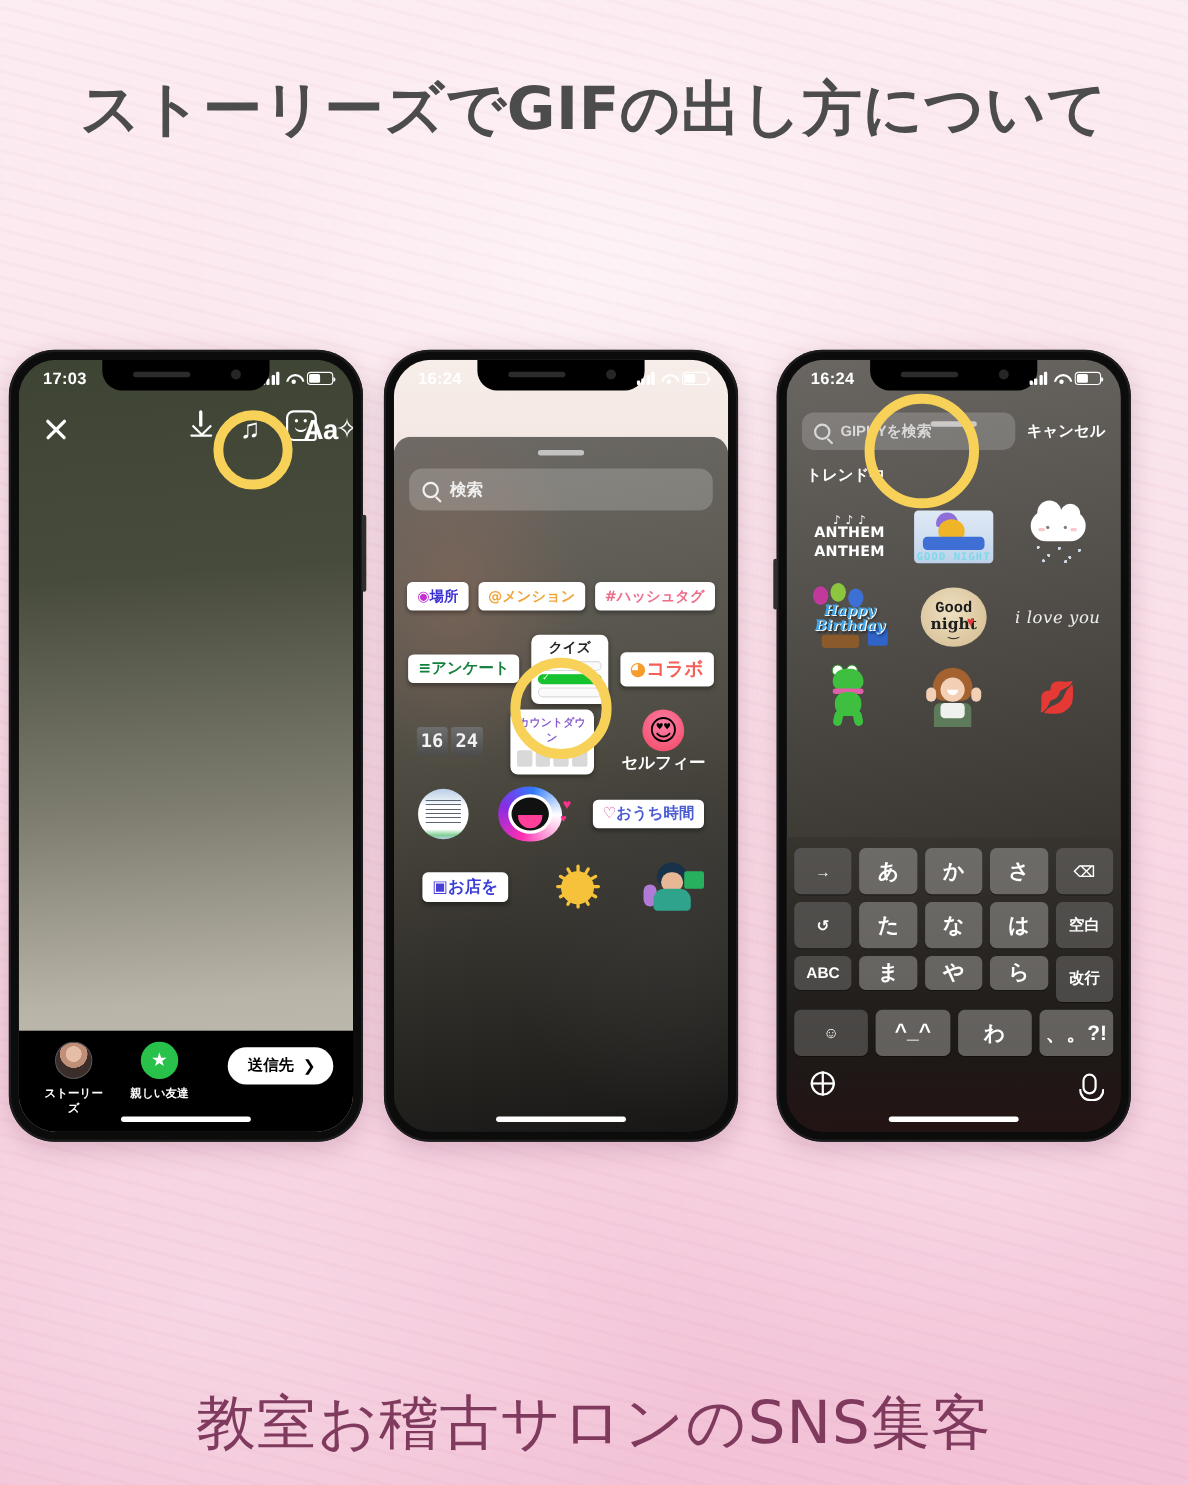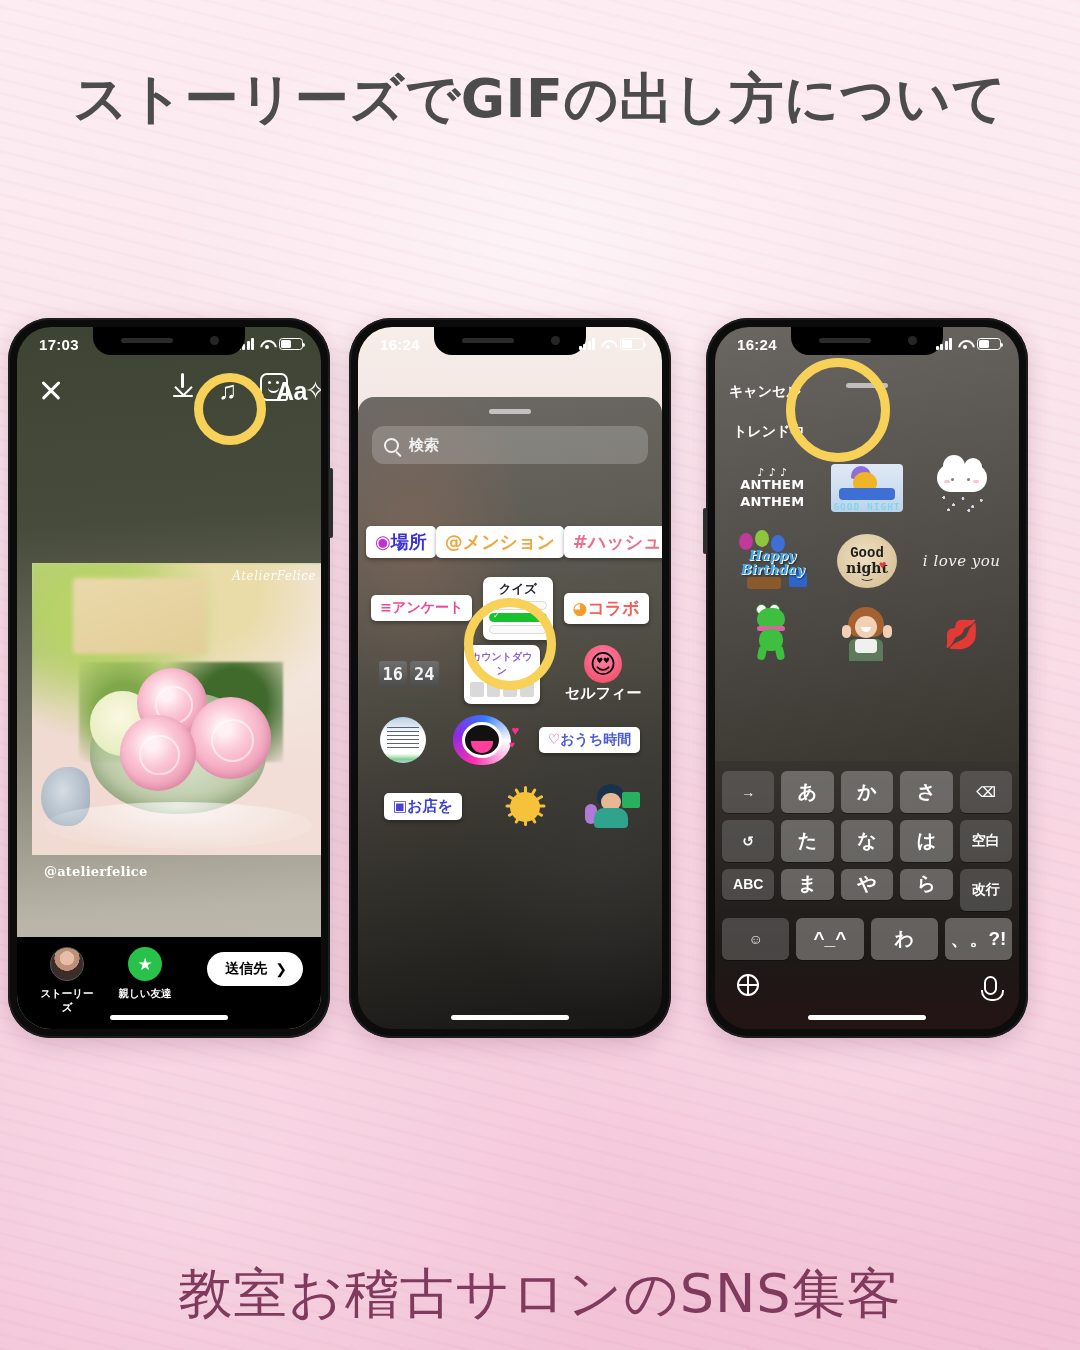--- a/index.html
+++ b/index.html
@@ -168,28 +168,28 @@
       radial-gradient(ellipse 70% 40% at 82% 70%, rgba(60,60,60,.5), rgba(0,0,0,0) 70%),
       linear-gradient(170deg,#6d6a66 0%,#5f5d55 22%,#4e4b42 45%,#34322c 70%,#171615 100%); }
   .grabber { width: 42px; height: 5px; background: rgba(255,255,255,.6); border-radius: 3px; margin: 12px auto 0; }
   .searchbar { margin: 12px 14px 0; height: 38px; border-radius: 12px; background: rgba(255,255,255,.20);
     display: flex; align-items: center; gap: 10px; padding: 0 12px; color: #f0f0f0; font-size: 15px; font-weight: 600; }
   .mag { width: 15px; height: 15px; border: 2px solid currentColor; border-radius: 50%; position: relative; flex: none; }
   .mag::after { content:""; position:absolute; right:-5px; bottom:-4px; width:7px; height:2px; background: currentColor; transform: rotate(45deg); border-radius:2px;}
 
   .stkgrid { position: absolute; left: 0; right: 0; top: 112px; bottom: 0; }
   .stkrow { display: flex; justify-content: space-around; align-items: center; height: 66px; padding: 0 8px; }
-  .chip { background: #fff; border-radius: 5px; padding: 4px 9px; font-size: 18px; font-weight: 800;
+  .chip { background: #fff; border-radius: 5px; padding: 4px 9px; font-size: 13px; font-weight: 800;
     font-family: "DejaVu Sans", sans-serif; box-shadow: 0 2px 4px rgba(0,0,0,.35); white-space: nowrap; }
   .chip.place { color: #3b2fd6; }
   .chip.mention { color: #f0a63c; }
   .chip.hash { color: #ee6d8a; }
   .chip.q { color: #e52f8e; font-size: 19px; padding: 5px 10px; }
   .chip.collab { color: #f3605a; font-size: 17px; }
-  .chip.poll { color: #ec4899; font-size: 14px; }
+  .chip.poll { color: #15803d; font-size: 14px; }
   .chip.ouchi { color: #4a5bd4; font-size: 14px; }
   .chip.shop { color: #3b3fd6; font-size: 15px; }
   .gifbtn { width: 68px; height: 34px; border-radius: 7px; background: rgba(205,205,205,.75);
     display:flex; align-items:center; justify-content:center; color:#4a4a4a; }
   .slider { width: 86px; height: 30px; background:#fff; border-radius:6px; display:flex; align-items:center; gap:6px; padding: 0 8px;
     box-shadow: 0 2px 4px rgba(0,0,0,.35); }
   .slider .track { flex:1; height:4px; background:#d6d6d6; border-radius:3px;}
   .emo { font-size: 17px; }
   .quiz { width: 70px; background:#fff; border-radius:7px; padding:4px 6px 6px; box-shadow:0 2px 5px rgba(0,0,0,.35); }
   .quiz .t { text-align:center; font-size:12.5px; font-weight:800; color:#222; margin-bottom:3px;}
@@ -367,36 +367,20 @@
         <div class="stickericon">
             <span class="e1"></span>
             <span class="e2"></span>
             <span class="m"></span>
           </div>
       </div>
       <div class="ct-ico ct-fx">✧S</div>
       <div class="ct-ico ct-aa">Aa</div>
     </div>
 
-    <div class="photocard">
-      <div class="photo">
-        <div class="ph-blurbg"></div>
-        <div class="ph-frame"></div>
-        <div class="ph-leaves"></div>
-        <div class="ph-bowl"></div>
-        <div class="ph-white"></div>
-        <div class="rose r1"></div>
-        <div class="rose r2"></div>
-        <div class="rose r3"></div>
-        <div class="ph-bird"></div>
-        <div class="ph-doily"></div>
-        <div class="ph-logo">AtelierFelice</div>
-      </div>
-      <div class="photo-caption">@atelierfelice</div>
-    </div>
 
     <div class="cbottom">
       <div class="dest">
         <div class="item">
           <div class="av"></div>
           <div class="lbl">ストーリーズ</div>
         </div>
         <div class="item">
           <div class="cf">★</div>
           <div class="lbl">親しい友達</div>
@@ -528,20 +512,24 @@
 </div>
 
 <div class="phone" id="phone3">
   <div class="sidebtn" style="left:-3px; top:190px; height:46px;"></div>
   <div class="screen">
     <div class="giphy"></div>
 
     <div class="grabber" style="position:absolute; left:50%; transform:translateX(-50%); top:44px; z-index:5;"></div>
 
     <div class="gtopbar">
+      <div class="gsearch">
+        <span class="mag"></span>
+        <span>GIPHYを検索</span>
+      </div>
       <div class="gcancel">キャンセル</div>
     </div>
 
     <div class="gtrend">トレンド中</div>
 
     <div class="ggrid">
       <div class="gcell">
         <div class="summer"><span class="notes">♪ ♪ ♪</span><span>ANTHEM ANTHEM</span></div>
       </div>
       <div class="gcell">

